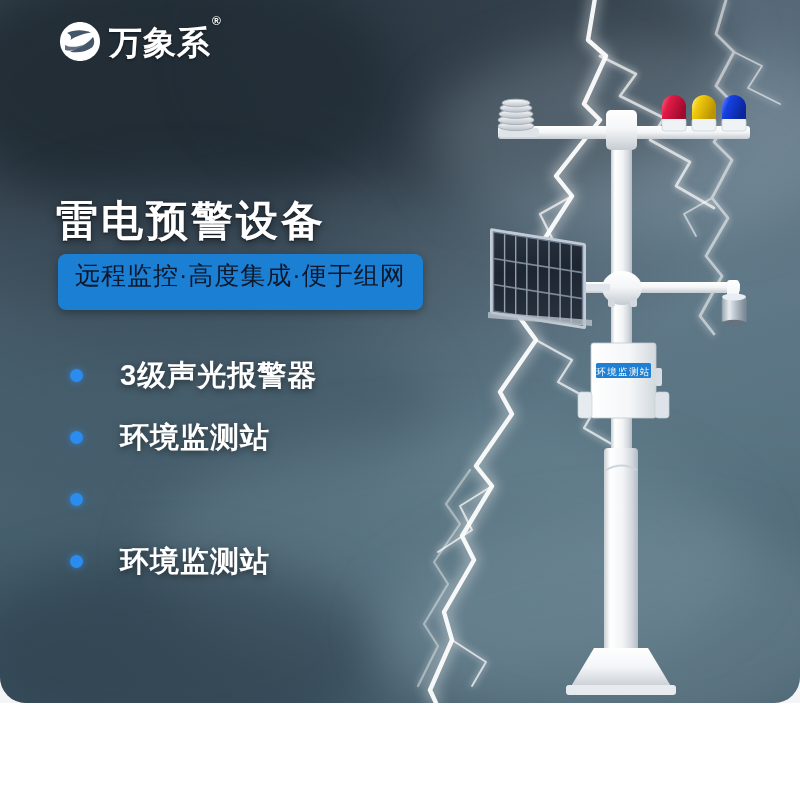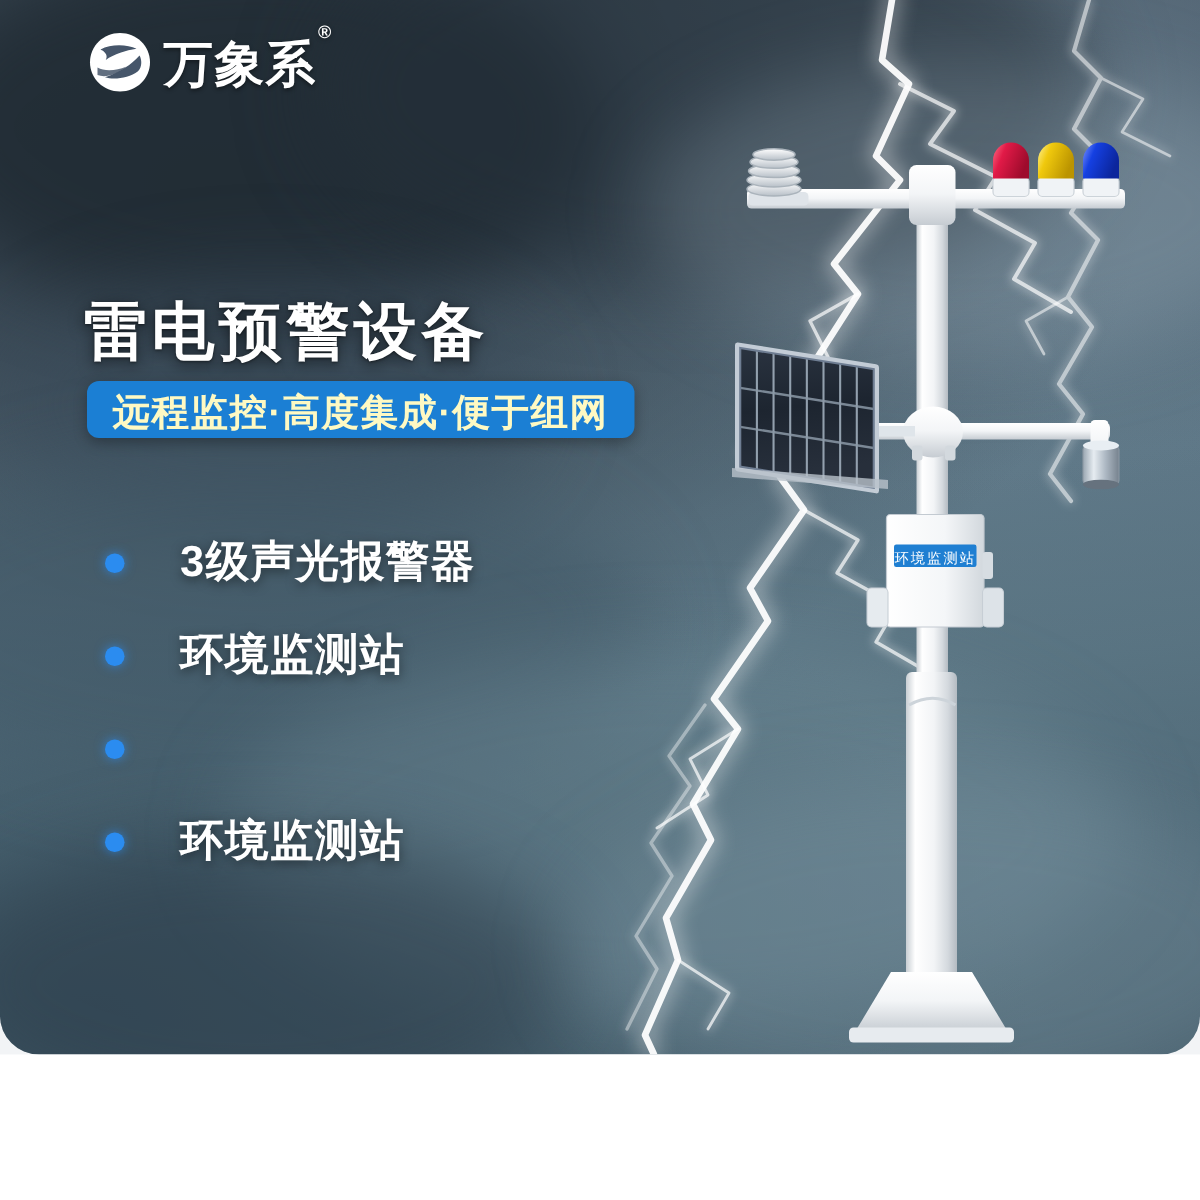--- a/index.html
+++ b/index.html
@@ -46,23 +46,23 @@
 
   
   .headline{
     position:absolute;left:56px;top:160px;
     color:#ffffff;font-size:42px;font-weight:bold;letter-spacing:3px;line-height:1;
     text-shadow:0 3px 10px rgba(0,0,0,.55),0 1px 2px rgba(0,0,0,.5);
     margin-top:40px;
   }
   .subbar{
     position:absolute;left:58px;top:254px;
-    background:#1b7fd4;color:#fef9c3;
-    padding:9px 17px 4px 17px;border-radius:8px;
-    font-size:25px;font-weight:bold;letter-spacing:1px;line-height:1;
+    background:#1b7fd4;color:#0f172a;
+    padding:9px 17px 22px 17px;border-radius:8px;
+    font-size:25px;font-weight:normal;letter-spacing:1px;line-height:1;
     box-shadow:0 3px 9px rgba(0,0,0,.3);
   }
 
   
   .features{position:absolute;left:70px;top:344px;}
   .feat{display:flex;align-items:center;height:62px;}
   .dot{
     width:13px;height:13px;border-radius:50%;background:#2b8cf0;flex:none;
     box-shadow:0 0 7px rgba(43,140,240,.75);
   }

